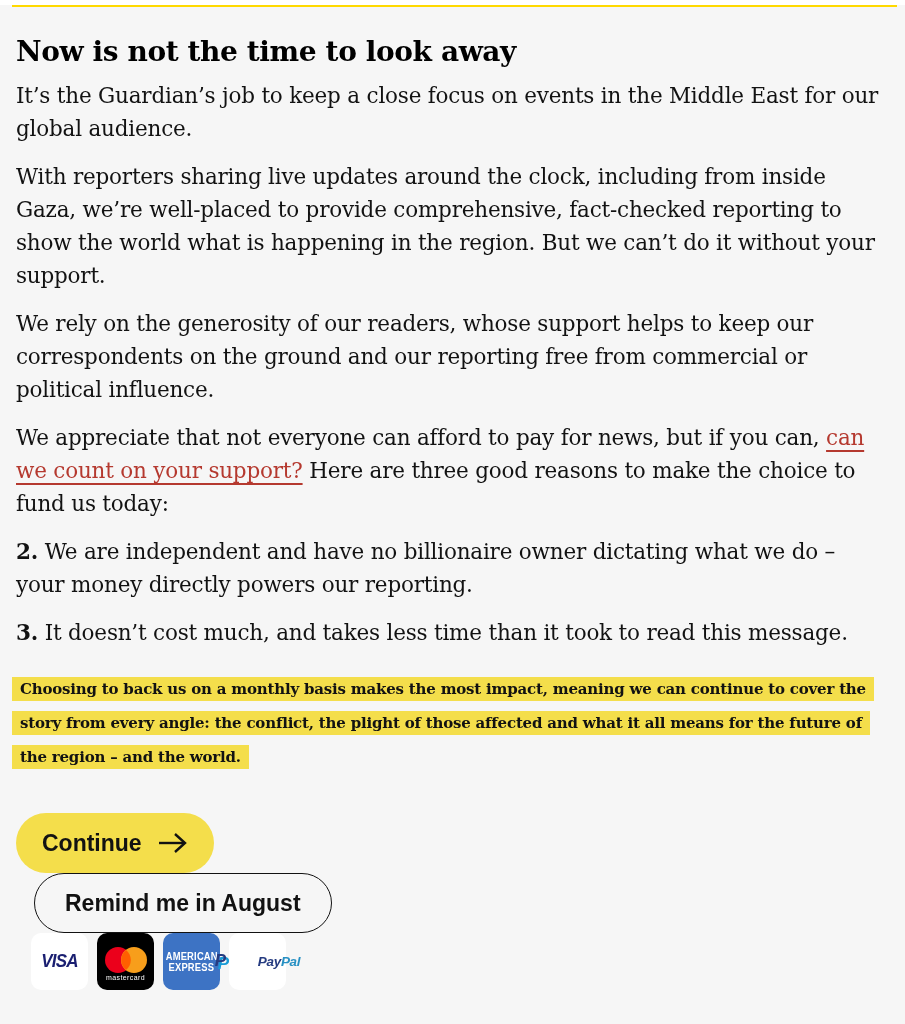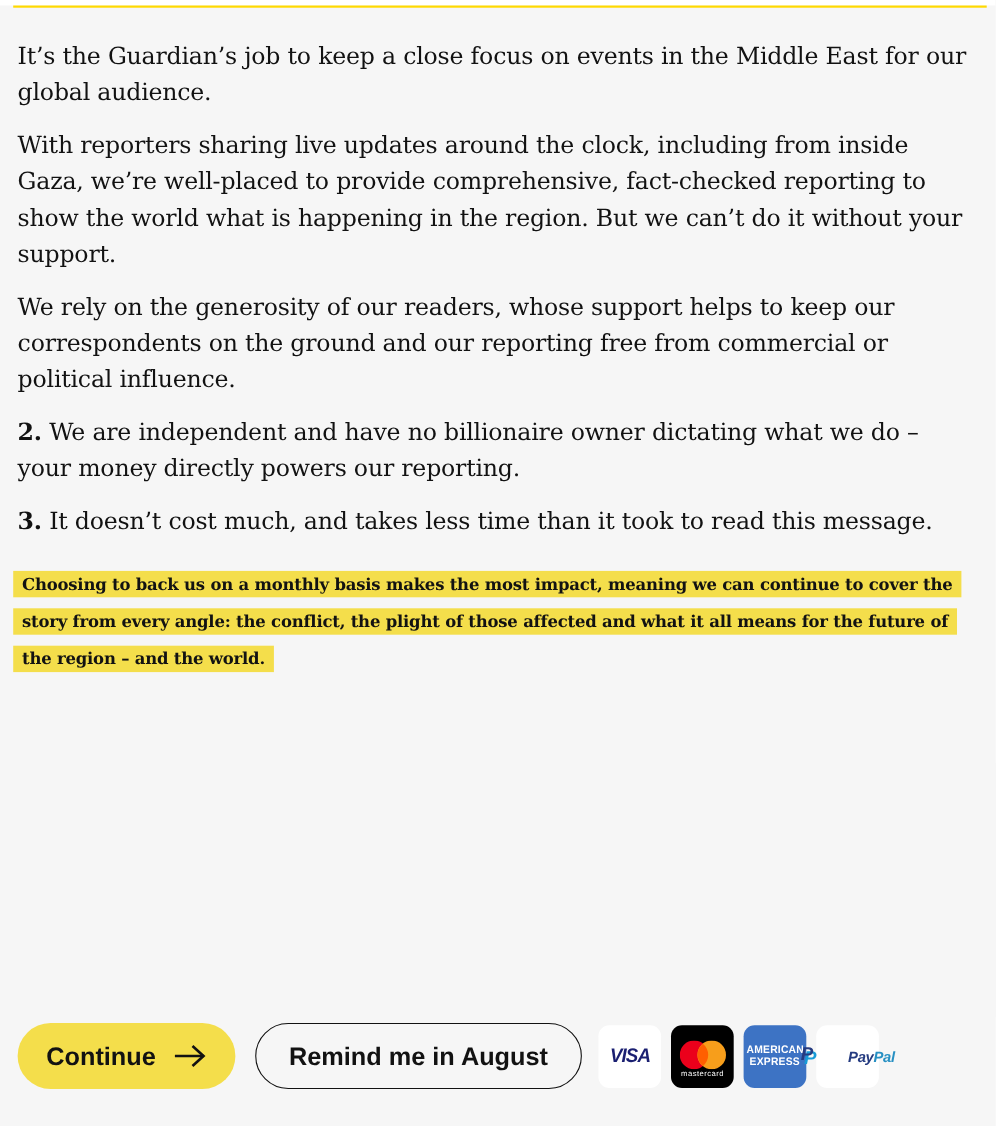--- a/index.html
+++ b/index.html
@@ -38,21 +38,21 @@
     cursor:pointer;
   }
   p.highlight-para{margin:8px 0 0 0;font-size:15px;line-height:34px;letter-spacing:-0.2px;}
   .hl{
     background:#f4de4b;font-weight:700;
     padding:3px 8px 3px 8px;margin-left:-4px;
     -webkit-box-decoration-break:clone;box-decoration-break:clone;
   }
   .actions{
     margin-top:auto;
-    display:flex;align-items:center;
+    display:flex;align-items:flex-start;flex-direction:column;
   }
   .btn{
     height:60px;border-radius:30px;
     font-family:"Liberation Sans", sans-serif;
     font-weight:700;font-size:23px;color:#121212;
     display:flex;align-items:center;justify-content:center;
     cursor:pointer;box-sizing:border-box;white-space:nowrap;
   }
   .btn-continue{background:#f4de4b;border:none;padding:0 26px;gap:16px;}
   .btn-remind{background:transparent;border:1.6px solid #121212;padding:0 30px;margin-left:18px;}
@@ -85,27 +85,29 @@
   .pp-pal{color:#2790c3;}
   .arrow-icon{flex:0 0 auto;display:block;}
 </style>
 </head>
 <body>
 
 <div class="accent-line"></div>
 
 <div class="banner">
 
+  <h2 class="heading">Now is not the time to look away</h2>
 
   <p class="body-text">It’s the Guardian’s job to keep a close focus on events in the Middle East for our global audience.</p>
 
   <p class="body-text">With reporters sharing live updates around the clock, including from inside Gaza, we’re well-placed to provide comprehensive, fact-checked reporting to show the world what is happening in the region. But we can’t do it without your support.</p>
 
   <p class="body-text">We rely on the generosity of our readers, whose support helps to keep our correspondents on the ground and our reporting free from commercial or political influence.</p>
 
+  <p class="body-text"><span>We appreciate that not everyone can afford to pay for news, but if you can, </span><a class="support-link">can we count on your support?</a><span> Here are three good reasons to make the choice to fund us today:</span></p>
 
 
   <p class="reason"><strong>2.</strong> <span>We are independent and have no billionaire owner dictating what we do – your money directly powers our reporting.</span></p>
 
   <p class="reason"><strong>3.</strong> <span>It doesn’t cost much, and takes less time than it took to read this message.</span></p>
 
   <p class="highlight-para"><span class="hl">Choosing to back us on a monthly basis makes the most impact, meaning we can continue to cover the story from every angle: the conflict, the plight of those affected and what it all means for the future of the region – and the world.</span></p>
 
   <div class="actions">
 

